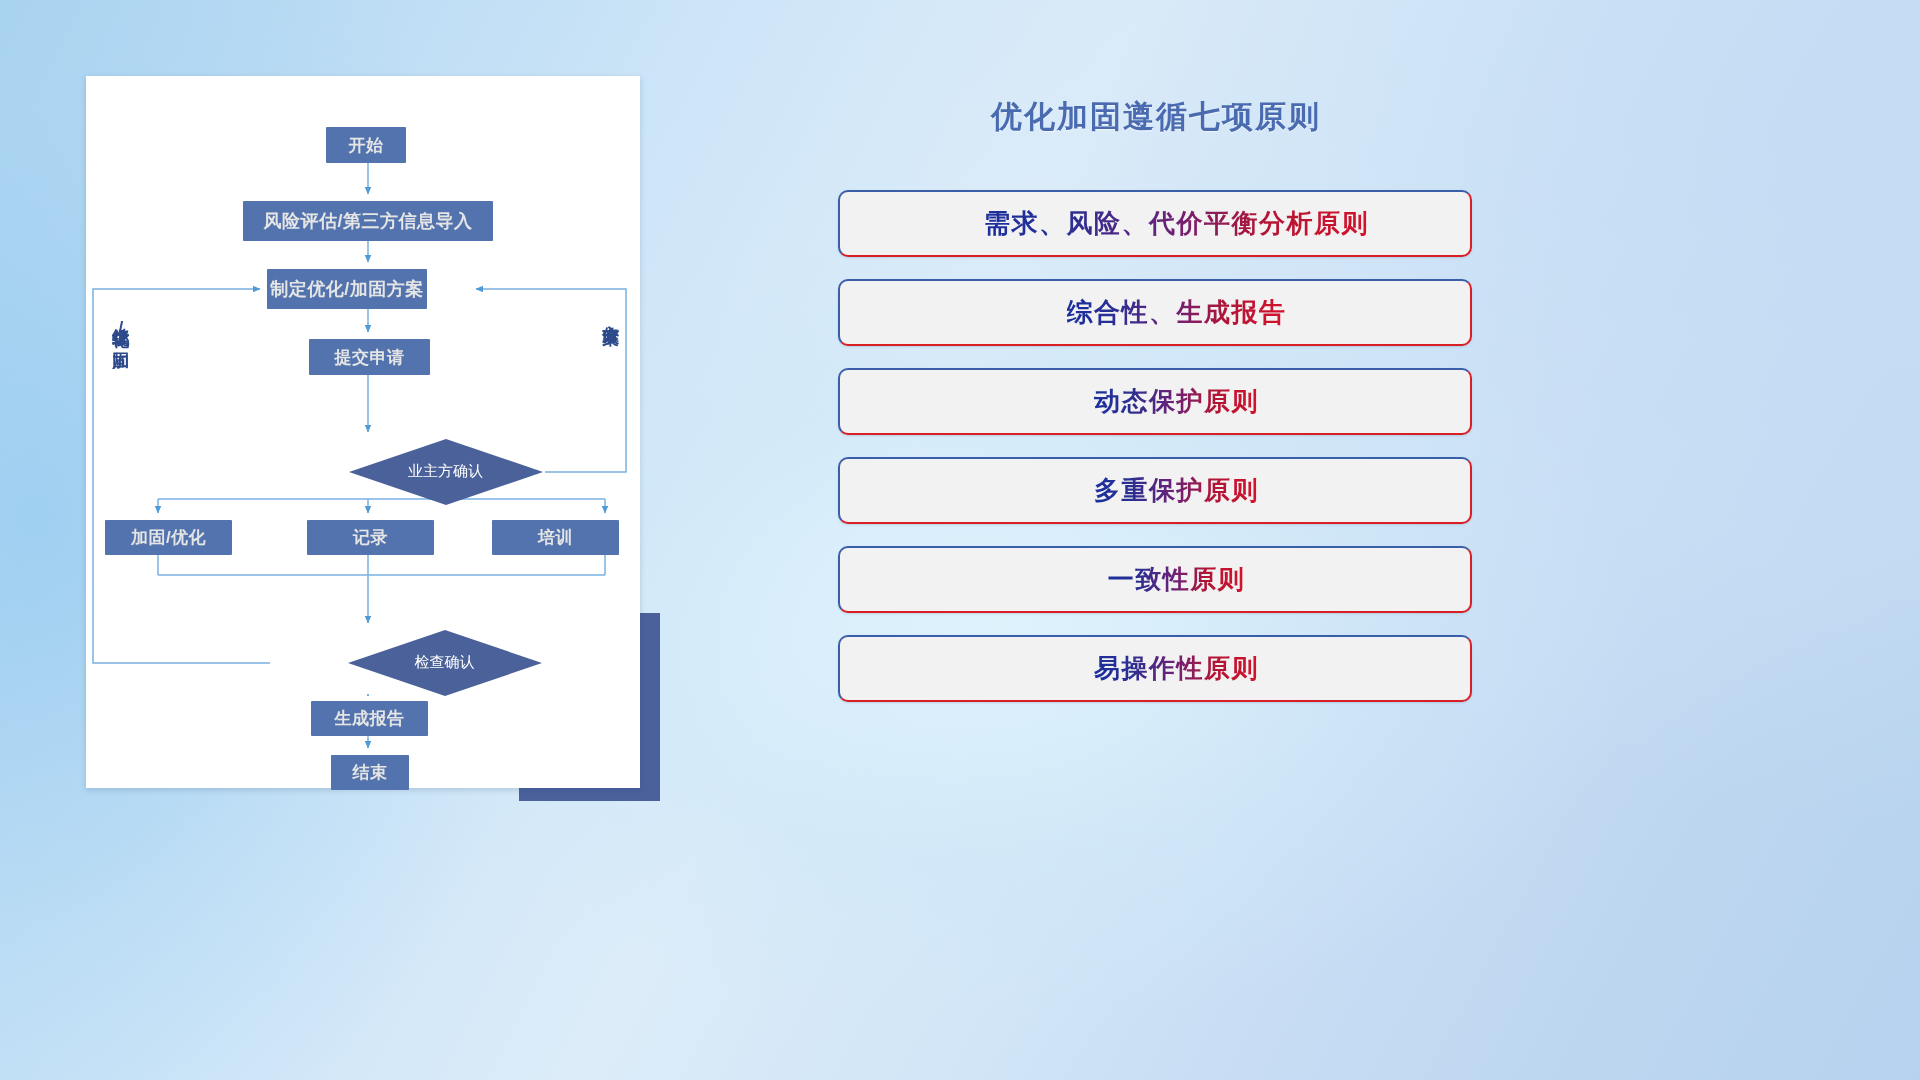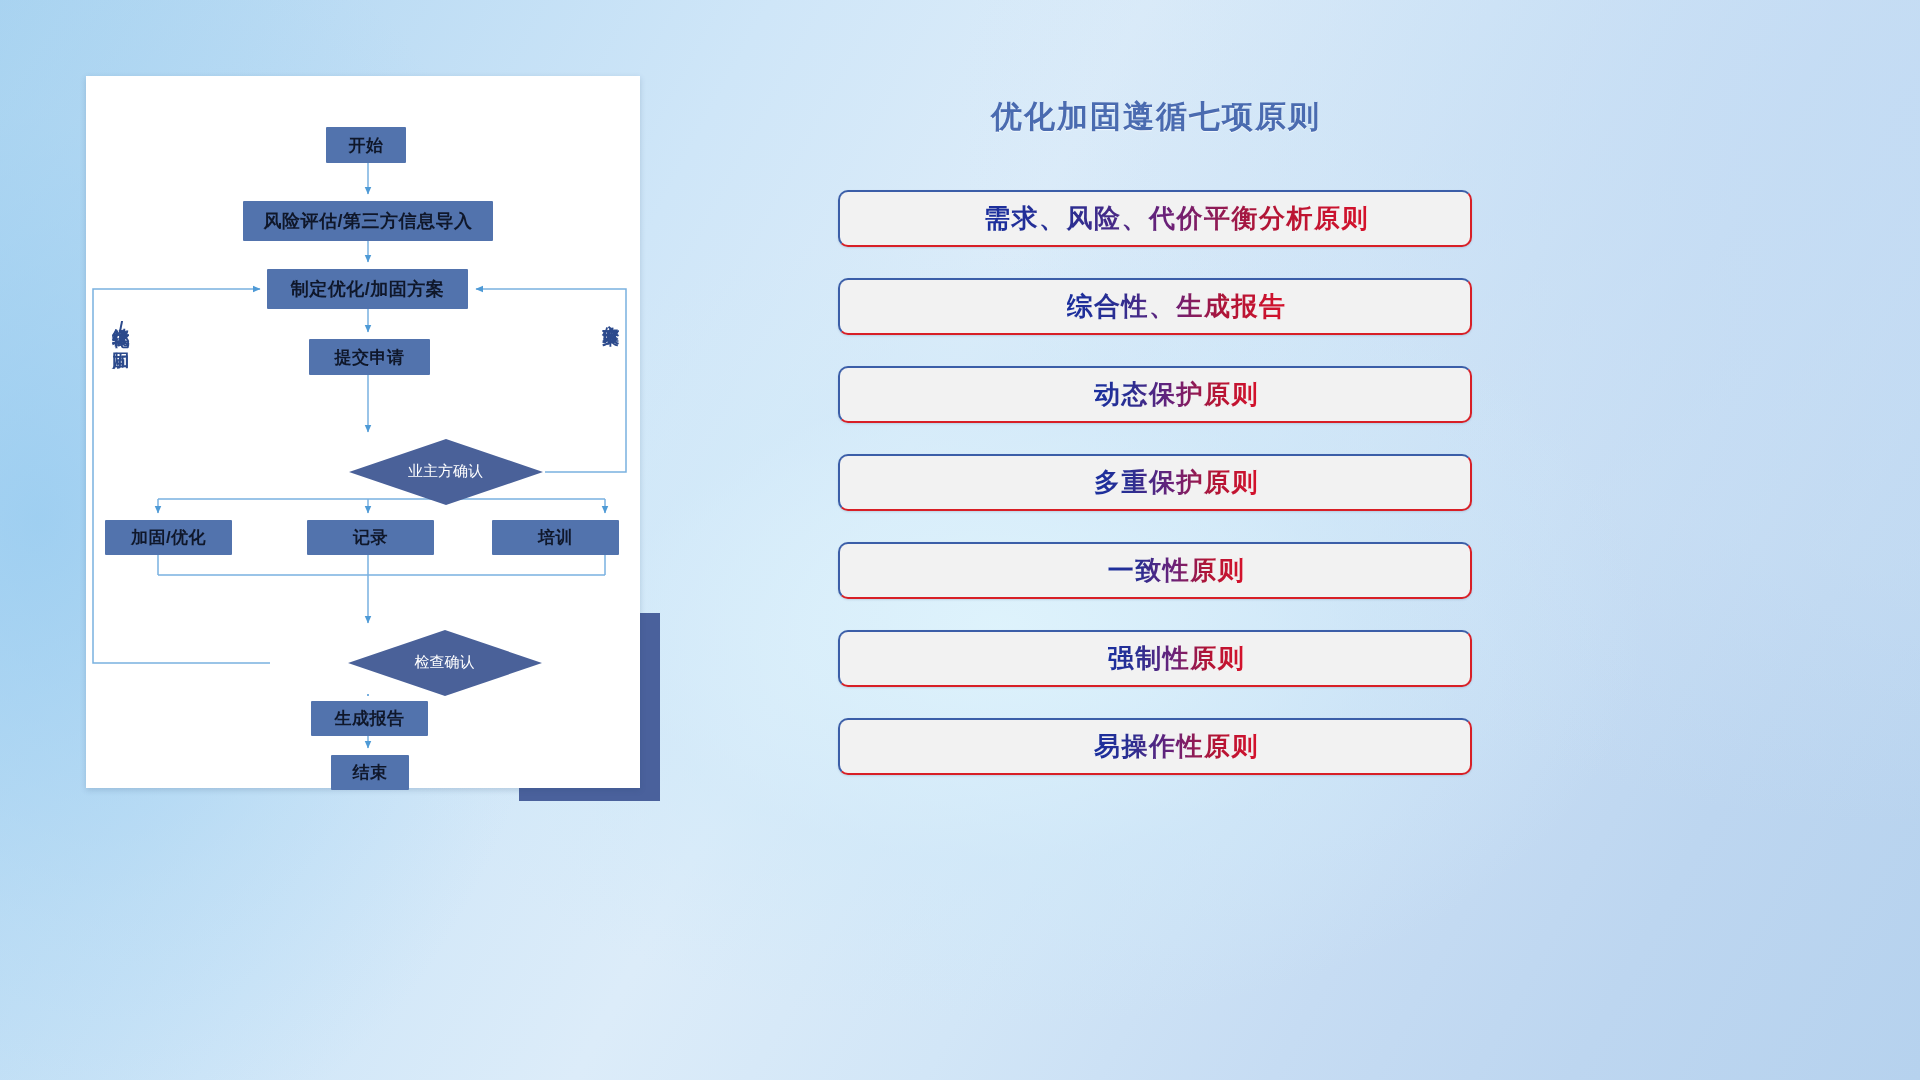--- a/index.html
+++ b/index.html
@@ -52,21 +52,21 @@
     width: 554px;
     height: 712px;
   }
 
   
   .node {
     position: absolute;
     box-sizing: border-box;
     background: #5273ad;
     border-radius: 1px;
-    color: #0f172a;
+    color: #e5e5e5;
     font-weight: bold;
     display: flex;
     align-items: center;
     justify-content: center;
     letter-spacing: 0.5px;
     white-space: nowrap;
   }
   .diamond-label {
     position: absolute;
     color: #ffffff;
@@ -110,22 +110,22 @@
   #cards {
     position: absolute;
     left: 2px;
     top: 114px;
     width: 636px;
   }
   .pcard {
     position: relative;
     box-sizing: border-box;
     width: 634px;
-    height: 57px;
-    margin-bottom: 31px;
+    height: 67px;
+    margin-bottom: 22px;
     background: #f2f2f2;
     border-radius: 10px;
     border-top: 2px solid #3b5ea8;
     border-bottom: 2px solid #d81f26;
     border-left: 2px solid #3b5ea8;
     border-right: 2px solid #d81f26;
     box-shadow: 0 1px 2px rgba(60,90,130,0.18);
     display: flex;
     align-items: center;
     justify-content: center;
@@ -200,21 +200,21 @@
 
     <g stroke="#79b1e0" stroke-width="1.5" fill="none">
       <line x1="282" y1="620" x2="282" y2="618"></line>
     </g>
   </svg>
 
   <div class="node" style="left:326px; top:127px; width:80px; height:36px; font-size:17px;">开始</div>
 
   <div class="node" style="left:243px; top:201px; width:250px; height:40px; font-size:18px;">风险评估/第三方信息导入</div>
 
-  <div class="node" style="left:267px; top:269px; width:201px; height:40px; font-size:18px;">制定优化/加固方案</div>
+  <div class="node" style="left:267px; top:269px; width:160px; height:40px; font-size:18px;">制定优化/加固方案</div>
 
   <div class="node" style="left:309px; top:339px; width:121px; height:36px; font-size:17px;">提交申请</div>
 
   <div class="diamond-label" style="left:348px; top:456px; width:195px; height:30px; font-size:15px;">业主方确认</div>
 
   <div class="node" style="left:105px; top:520px; width:127px; height:35px; font-size:17px;">加固/优化</div>
 
   <div class="node" style="left:307px; top:520px; width:127px; height:35px; font-size:17px;">记录</div>
 
   <div class="node" style="left:492px; top:520px; width:127px; height:35px; font-size:17px;">培训</div>
@@ -242,21 +242,18 @@
       <div class="pcard">
         <span class="pcard-text">动态保护原则</span>
       </div>
       <div class="pcard">
         <span class="pcard-text">多重保护原则</span>
       </div>
       <div class="pcard">
         <span class="pcard-text">一致性原则</span>
       </div>
       <div class="pcard">
-        <span class="pcard-text">强制性原则</span>
-      </div>
-      <div class="pcard">
         <span class="pcard-text">易操作性原则</span>
       </div>
     </div>
   </div>
 
 </div>
 
 </body></html>

